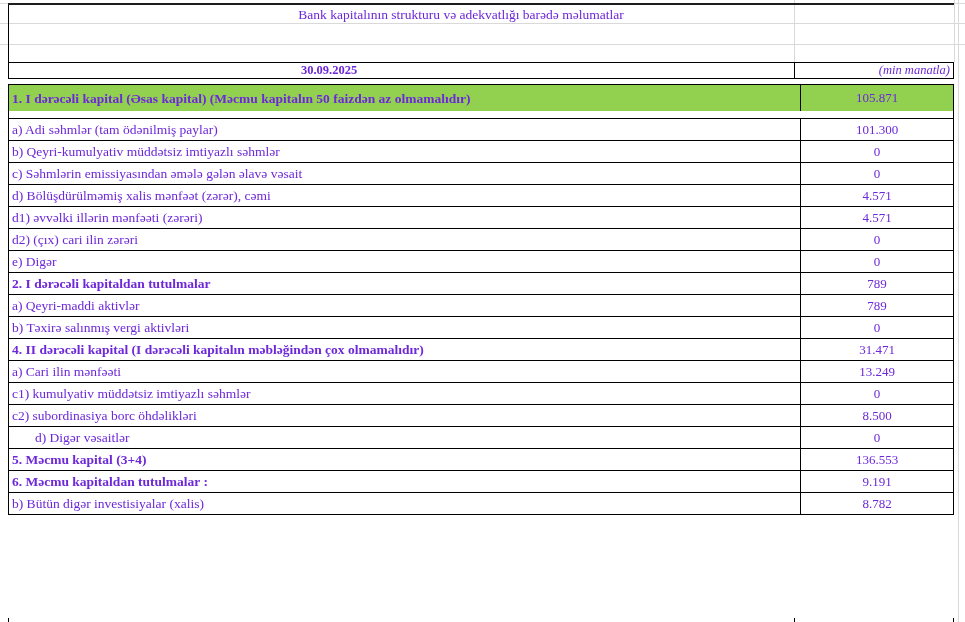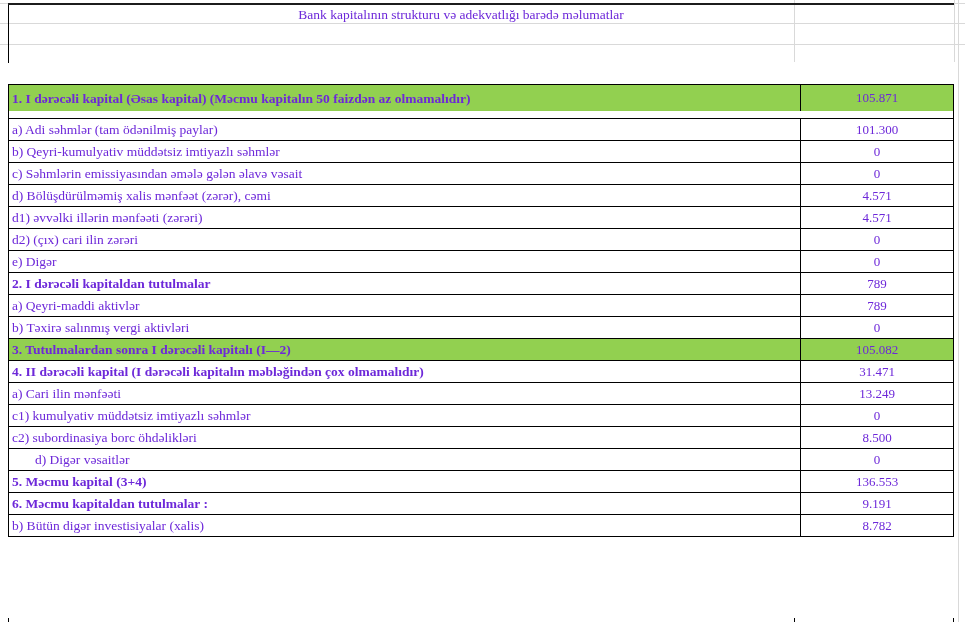--- a/index.html
+++ b/index.html
@@ -67,20 +67,24 @@
   <div class="gl h" style="top:3px"></div>
   <div class="gl h" style="top:23px"></div>
   <div class="gl h" style="top:44px"></div>
   <div class="gl v" style="left:794px;top:0;height:62px"></div>
   <div class="gl v" style="left:954px;top:0;height:62px"></div>
   <div class="gl v" style="left:958px;top:0;height:622px"></div>
   <div class="blackline" style="left:8px;top:3px;width:1px;height:60px"></div>
 
   <div class="title-row">Bank kapitalının strukturu və adekvatlığı barədə məlumatlar</div>
 
+  <div class="header-row">
+    <div class="date-cell">30.09.2025</div>
+    <div class="unit-cell">(min manatla)</div>
+  </div>
 
   <table class="tbl green1">
     <tbody id="green1-body">
         <tr class="green">
           <td class="label">1. I dərəcəli kapital (Əsas kapital) (Məcmu kapitalın 50 faizdən  az olmamalıdır)</td>
           <td class="value">105.871</td>
         </tr>
       </tbody>
   </table>
   <div class="gap"></div>
@@ -120,24 +124,20 @@
           <td class="value">789</td>
         </tr>
         <tr class="normal">
           <td class="label">a) Qeyri-maddi aktivlər</td>
           <td class="value">789</td>
         </tr>
         <tr class="normal">
           <td class="label">b) Təxirə salınmış vergi aktivləri</td>
           <td class="value">0</td>
         </tr>
-        <tr class="green">
-          <td class="label">3. Tutulmalardan  sonra I dərəcəli kapitalı (I—2)</td>
-          <td class="value">105.082</td>
-        </tr>
         <tr class="bold">
           <td class="label">4. II dərəcəli  kapital (I dərəcəli  kapitalın  məbləğindən çox olmamalıdır)</td>
           <td class="value">31.471</td>
         </tr>
         <tr class="normal">
           <td class="label">a) Cari ilin mənfəəti</td>
           <td class="value">13.249</td>
         </tr>
         <tr class="normal">
           <td class="label">c1) kumulyativ müddətsiz imtiyazlı səhmlər</td>

